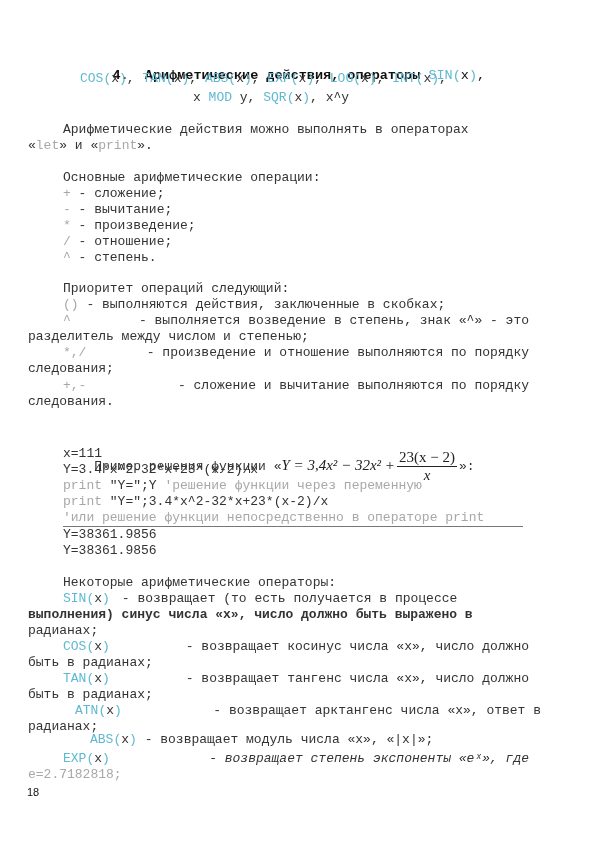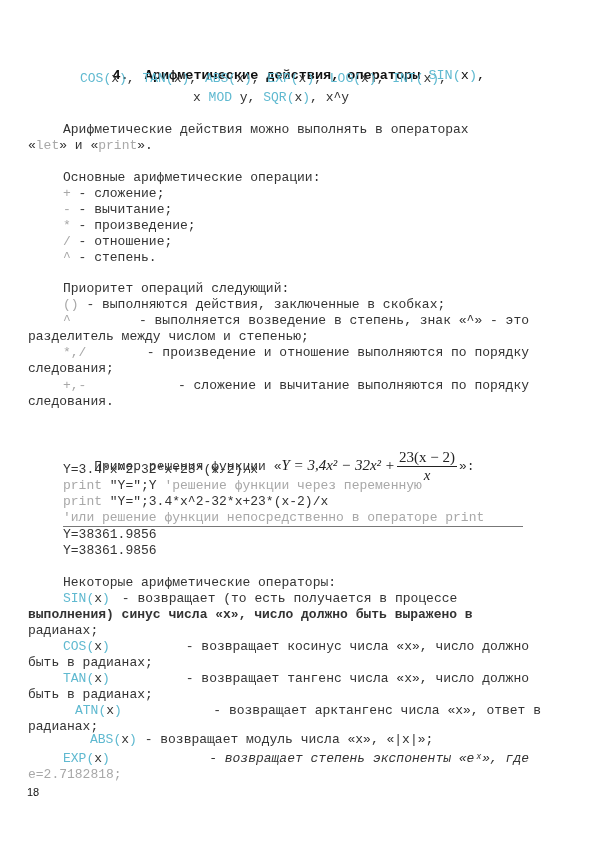--- a/index.html
+++ b/index.html
@@ -56,20 +56,21 @@
   <div class="line just" style="top:378px;">
       <span class="lt">+,-</span>
       <span>- сложение и вычитание выполняются по порядку</span>
     </div>
   <div class="line" style="top:394px;left:28px;">следования.</div>
 
   <div class="line" style="top:414px;line-height:34px;height:36px;">
     <span>Пример решения функции</span> «<span class="formula">Y = 3,4x² − 32x² +</span><span class="frac formula" style="line-height:17px;"><span class="num">23(x − 2)</span><span class="den">x</span></span>»:
   </div>
 
+  <div class="line" style="top:446px;">x=111</div>
   <div class="line" style="top:462px;">Y=3.4*x^2-32*x+23*(x-2)/x</div>
   <div class="line" style="top:478px;"><span class="lt">print</span><span> "Y=";Y </span><span class="lt">'решение функции через переменную</span></div>
   <div class="line" style="top:494px;"><span class="lt">print</span><span> "Y=";3.4*x^2-32*x+23*(x-2)/x</span></div>
   <div class="line lt" style="top:510px;">'или решение функции непосредственно в операторе print</div>
   <div class="underline-rule"></div>
   <div class="line" style="top:527px;">Y=38361.9856</div>
   <div class="line" style="top:543px;">Y=38361.9856</div>
 
   <div class="line" style="top:575px;">Некоторые арифметические операторы:</div>
 

